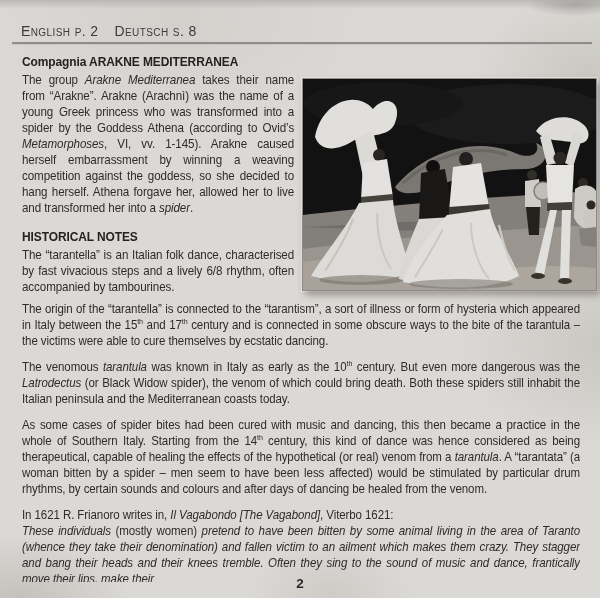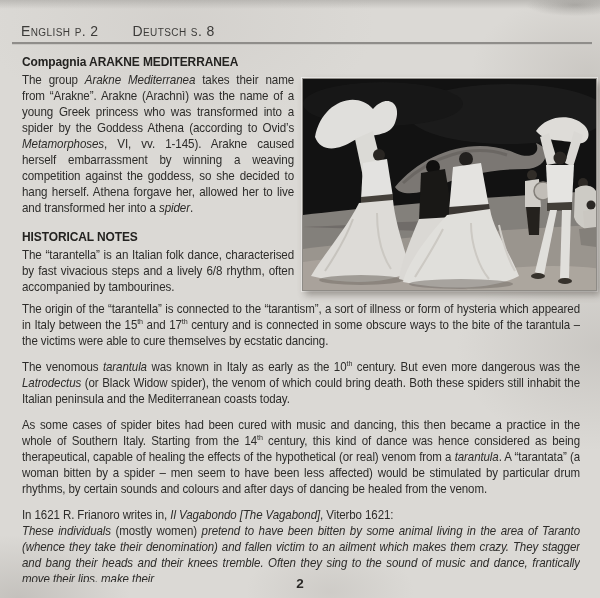--- a/index.html
+++ b/index.html
@@ -15,21 +15,21 @@
       radial-gradient(ellipse 70px 16px at 575px 5px, rgba(110,108,104,0.40), transparent 70%),
       radial-gradient(ellipse 180px 120px at 98% 12%, rgba(165,160,154,0.30), transparent 65%),
       radial-gradient(ellipse 220px 160px at 100% 58%, rgba(158,154,149,0.28), transparent 65%),
       radial-gradient(ellipse 160px 90px at 3% 100%, rgba(152,148,143,0.35), transparent 70%),
       radial-gradient(ellipse 120px 70px at 55% 99%, rgba(168,164,159,0.25), transparent 70%),
       radial-gradient(ellipse 260px 140px at 30% 4%, rgba(205,202,198,0.55), transparent 75%);
   }
 
   .header {
     position: absolute; left: 21px; top: 23px;
-    display: flex; gap: 34px;
+    display: flex; gap: 16px;
     font-variant: small-caps;
     font-size: 14px; letter-spacing: 0.4px;
     color: #3c3b39;
   }
   .rule {
     position: absolute; left: 12px; top: 42px; width: 580px;
     height: 0; border-top: 2px solid #8f8d8a;
     border-bottom: 1px solid #c9c7c3;
   }
 

